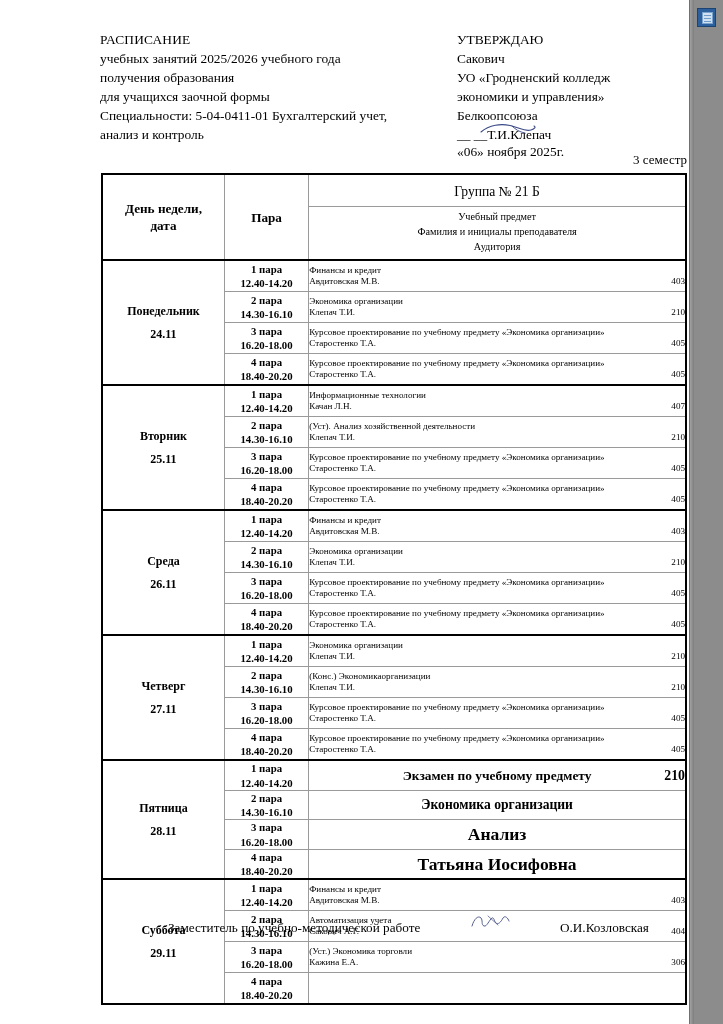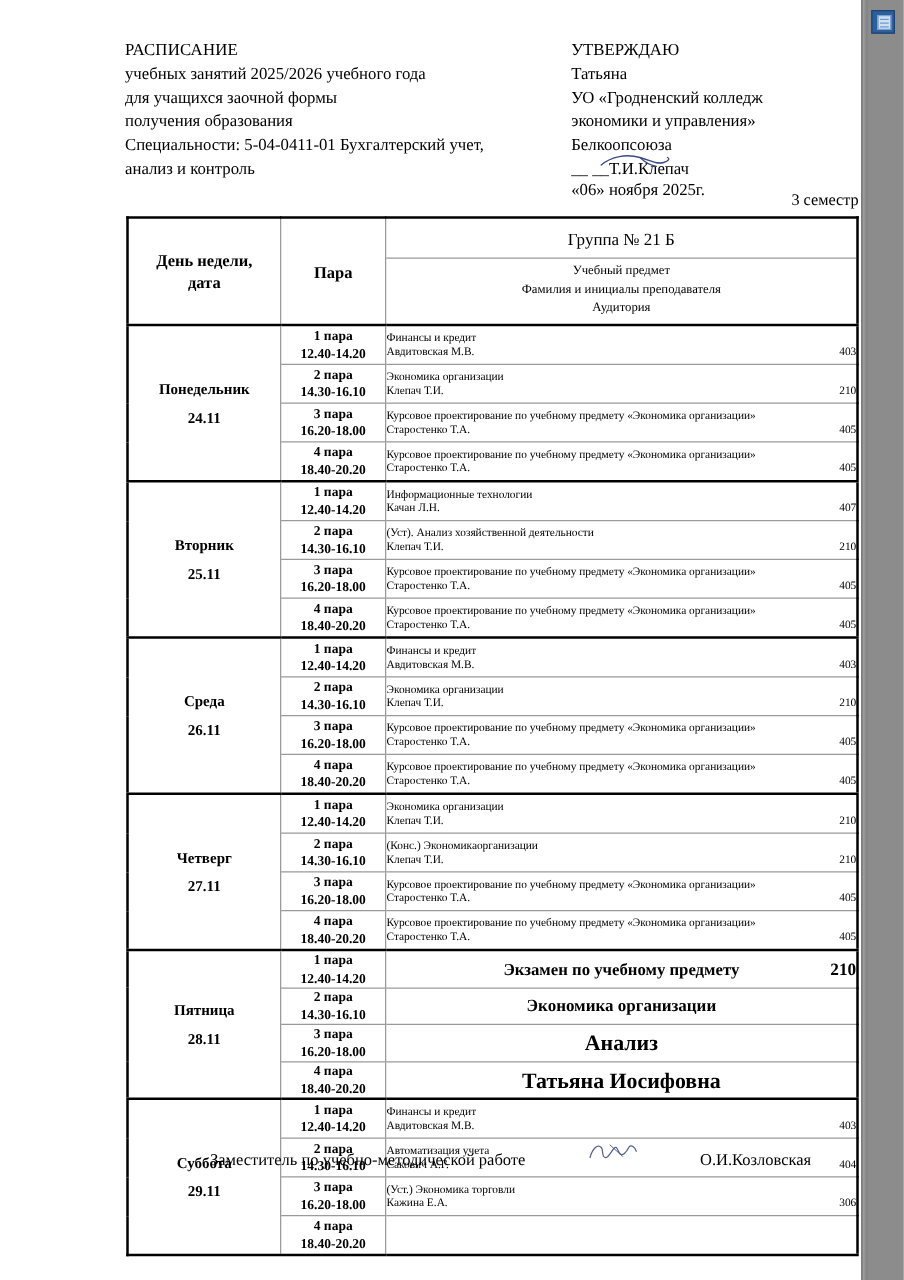--- a/index.html
+++ b/index.html
@@ -275,28 +275,28 @@
     background: linear-gradient(to right, #a2a2a2, #7e7e7e);
   }
 </style>
 </head>
 <body>
 
 <div class="header">
   <div class="header-left">
     <div class="ln1">РАСПИСАНИЕ</div>
     <div>учебных занятий 2025/2026 учебного года</div>
+    <div>получения образования</div>
     <div>для учащихся заочной формы</div>
-    <div>получения образования</div>
     <div>Специальности: 5-04-0411-01 Бухгалтерский учет,</div>
     <div>анализ и контроль</div>
   </div>
   <div class="header-right">
     <div>УТВЕРЖДАЮ</div>
-    <div>Татьяна</div>
+    <div>Сакович</div>
     <div>УО «Гродненский колледж</div>
     <div>экономики и управления»</div>
     <div>Белкоопсоюза</div>
     <div class="sig-line">
       <span class="sig-underscore">__                      __Т.И.Клепач</span>
       <span class="sig-mark">
         <svg width="62" height="16" viewBox="0 0 62 16">
           <path d="M2 11 C10 4, 22 2, 33 5 C41 7, 46 11, 52 9 C56 7.6, 57 6, 55 5" fill="none" stroke="#3b4a86" stroke-width="1.1" stroke-linecap="round"></path>
           <path d="M33 5 C36 8, 40 11, 46 12" fill="none" stroke="#3b4a86" stroke-width="0.9" stroke-linecap="round"></path>
         </svg>

